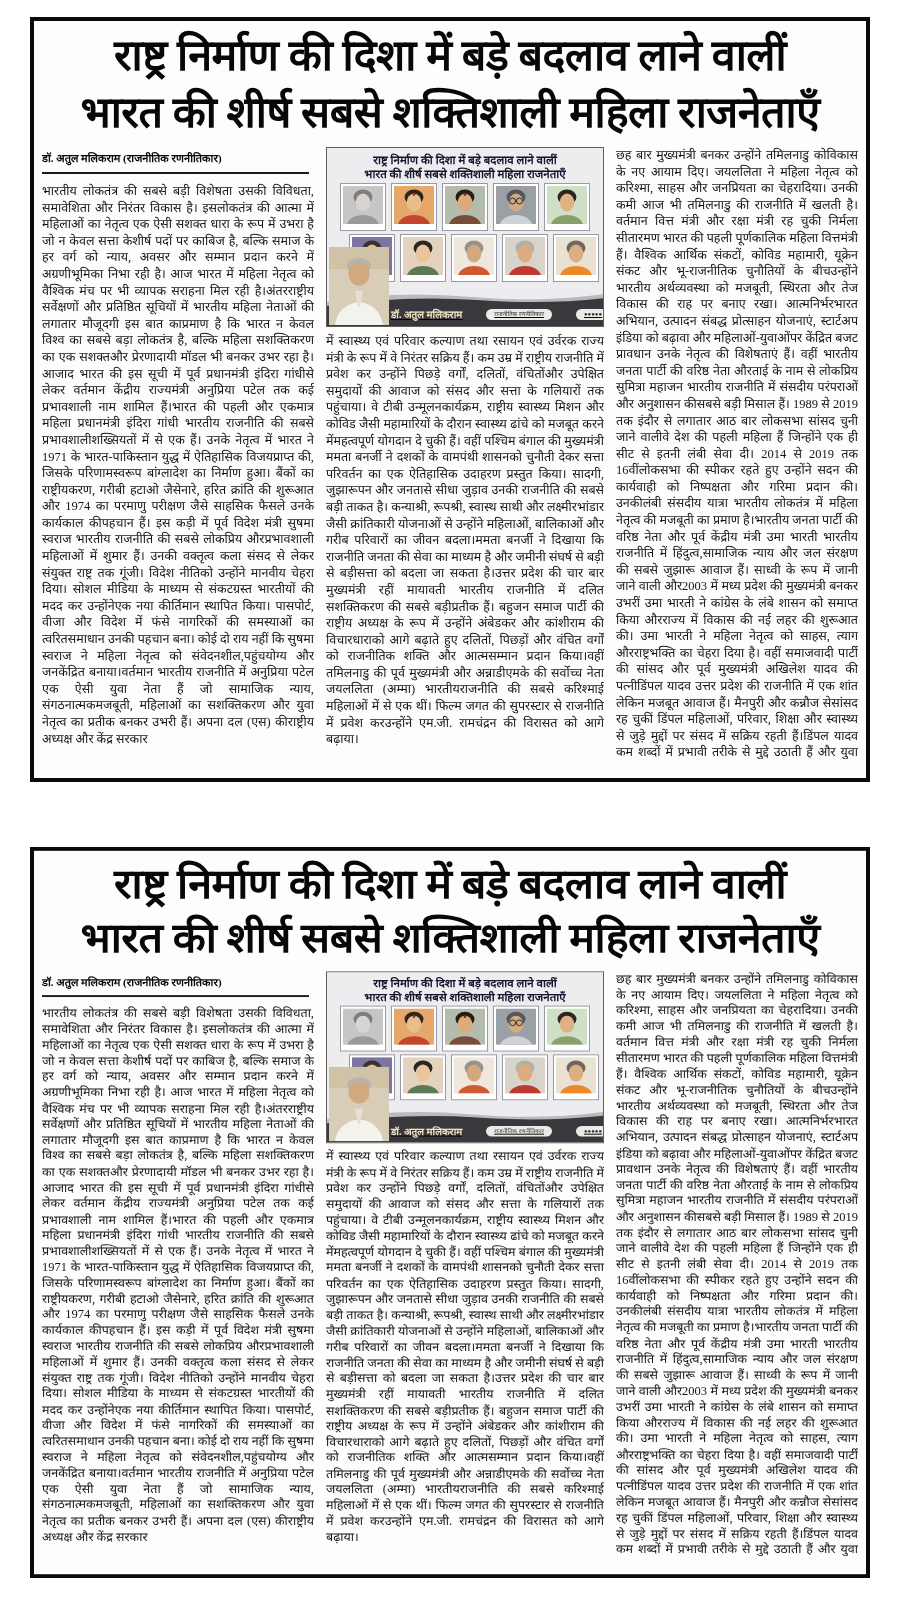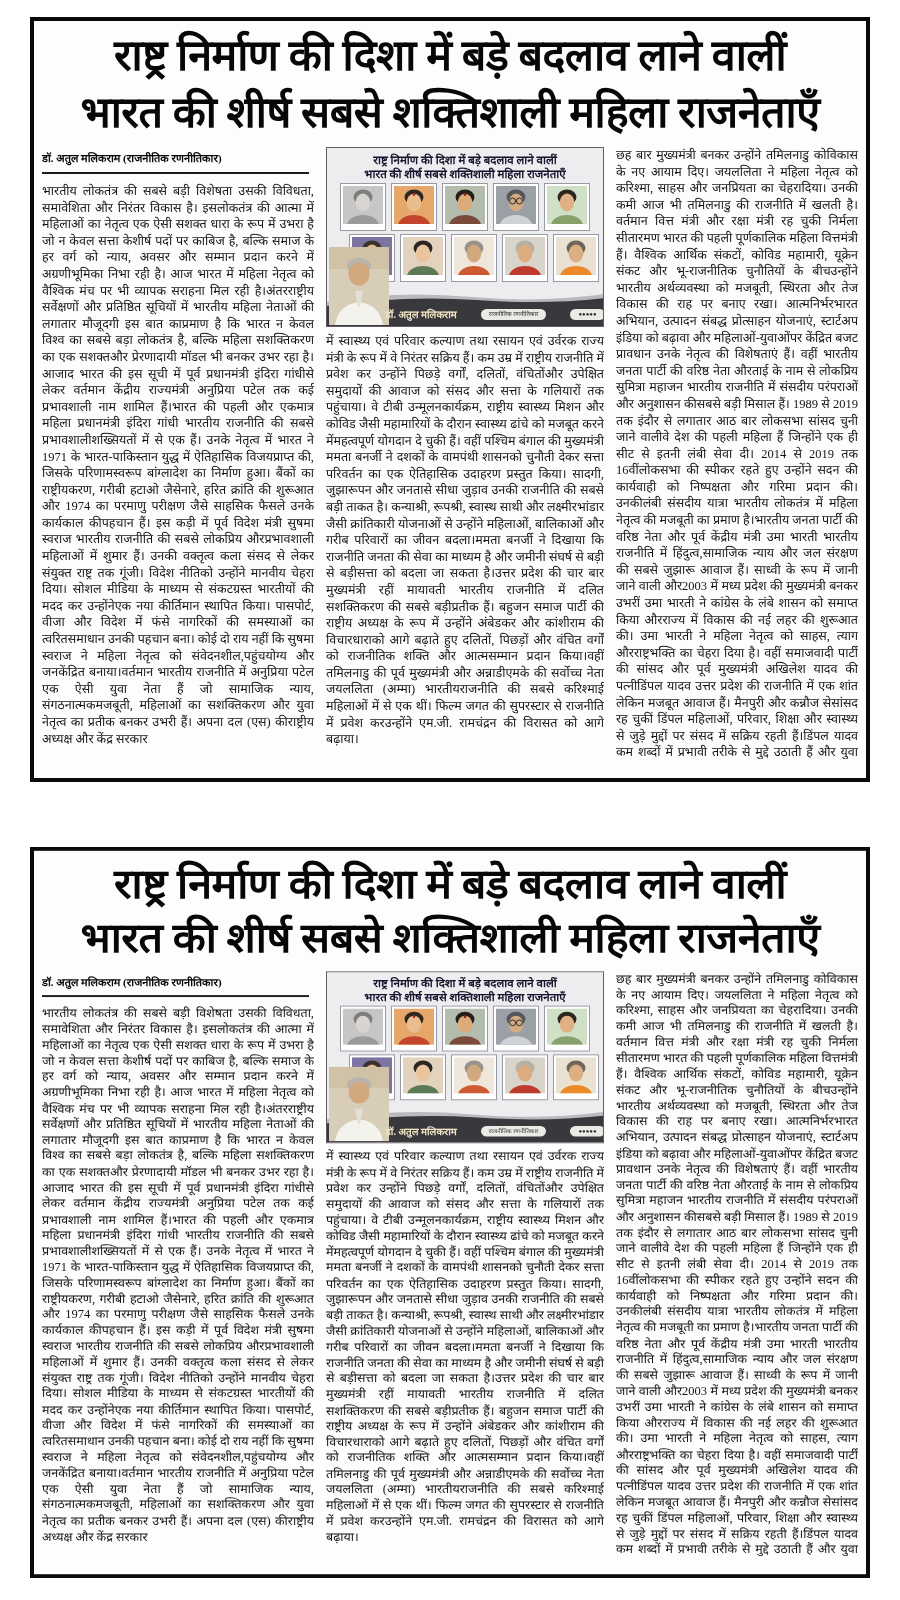--- a/index.html
+++ b/index.html
@@ -54,21 +54,21 @@
   .m-row2{margin-top:5px;padding-left:18px;}
   .m-photo{
     width:40px;height:42px;background:#ffffff;padding:2px;
     box-shadow:0 0 0 1px #9a9aa2;flex:0 0 auto;
   }
   .m-photo svg{display:block;}
   .m-band{position:absolute;left:0;bottom:0;width:278px;height:34px;z-index:1;}
   .m-man{position:absolute;left:2px;bottom:1px;width:60px;height:78px;z-index:2;}
   .m-caption{
     position:absolute;left:64px;right:4px;bottom:5px;z-index:3;
-    display:flex;align-items:center;justify-content:center;gap:24px;
+    display:flex;align-items:center;justify-content:space-between;gap:24px;text-decoration:underline;
   }
   .m-name{font-size:10px;font-weight:700;color:#efe3c2;white-space:nowrap;}
   .m-pill{
     background:#eceae6;color:#2c2c2c;border-radius:8px;
     font-size:6px;line-height:9px;padding:1px 8px;white-space:nowrap;
   }
 </style>
 </head>
 <body>
 

